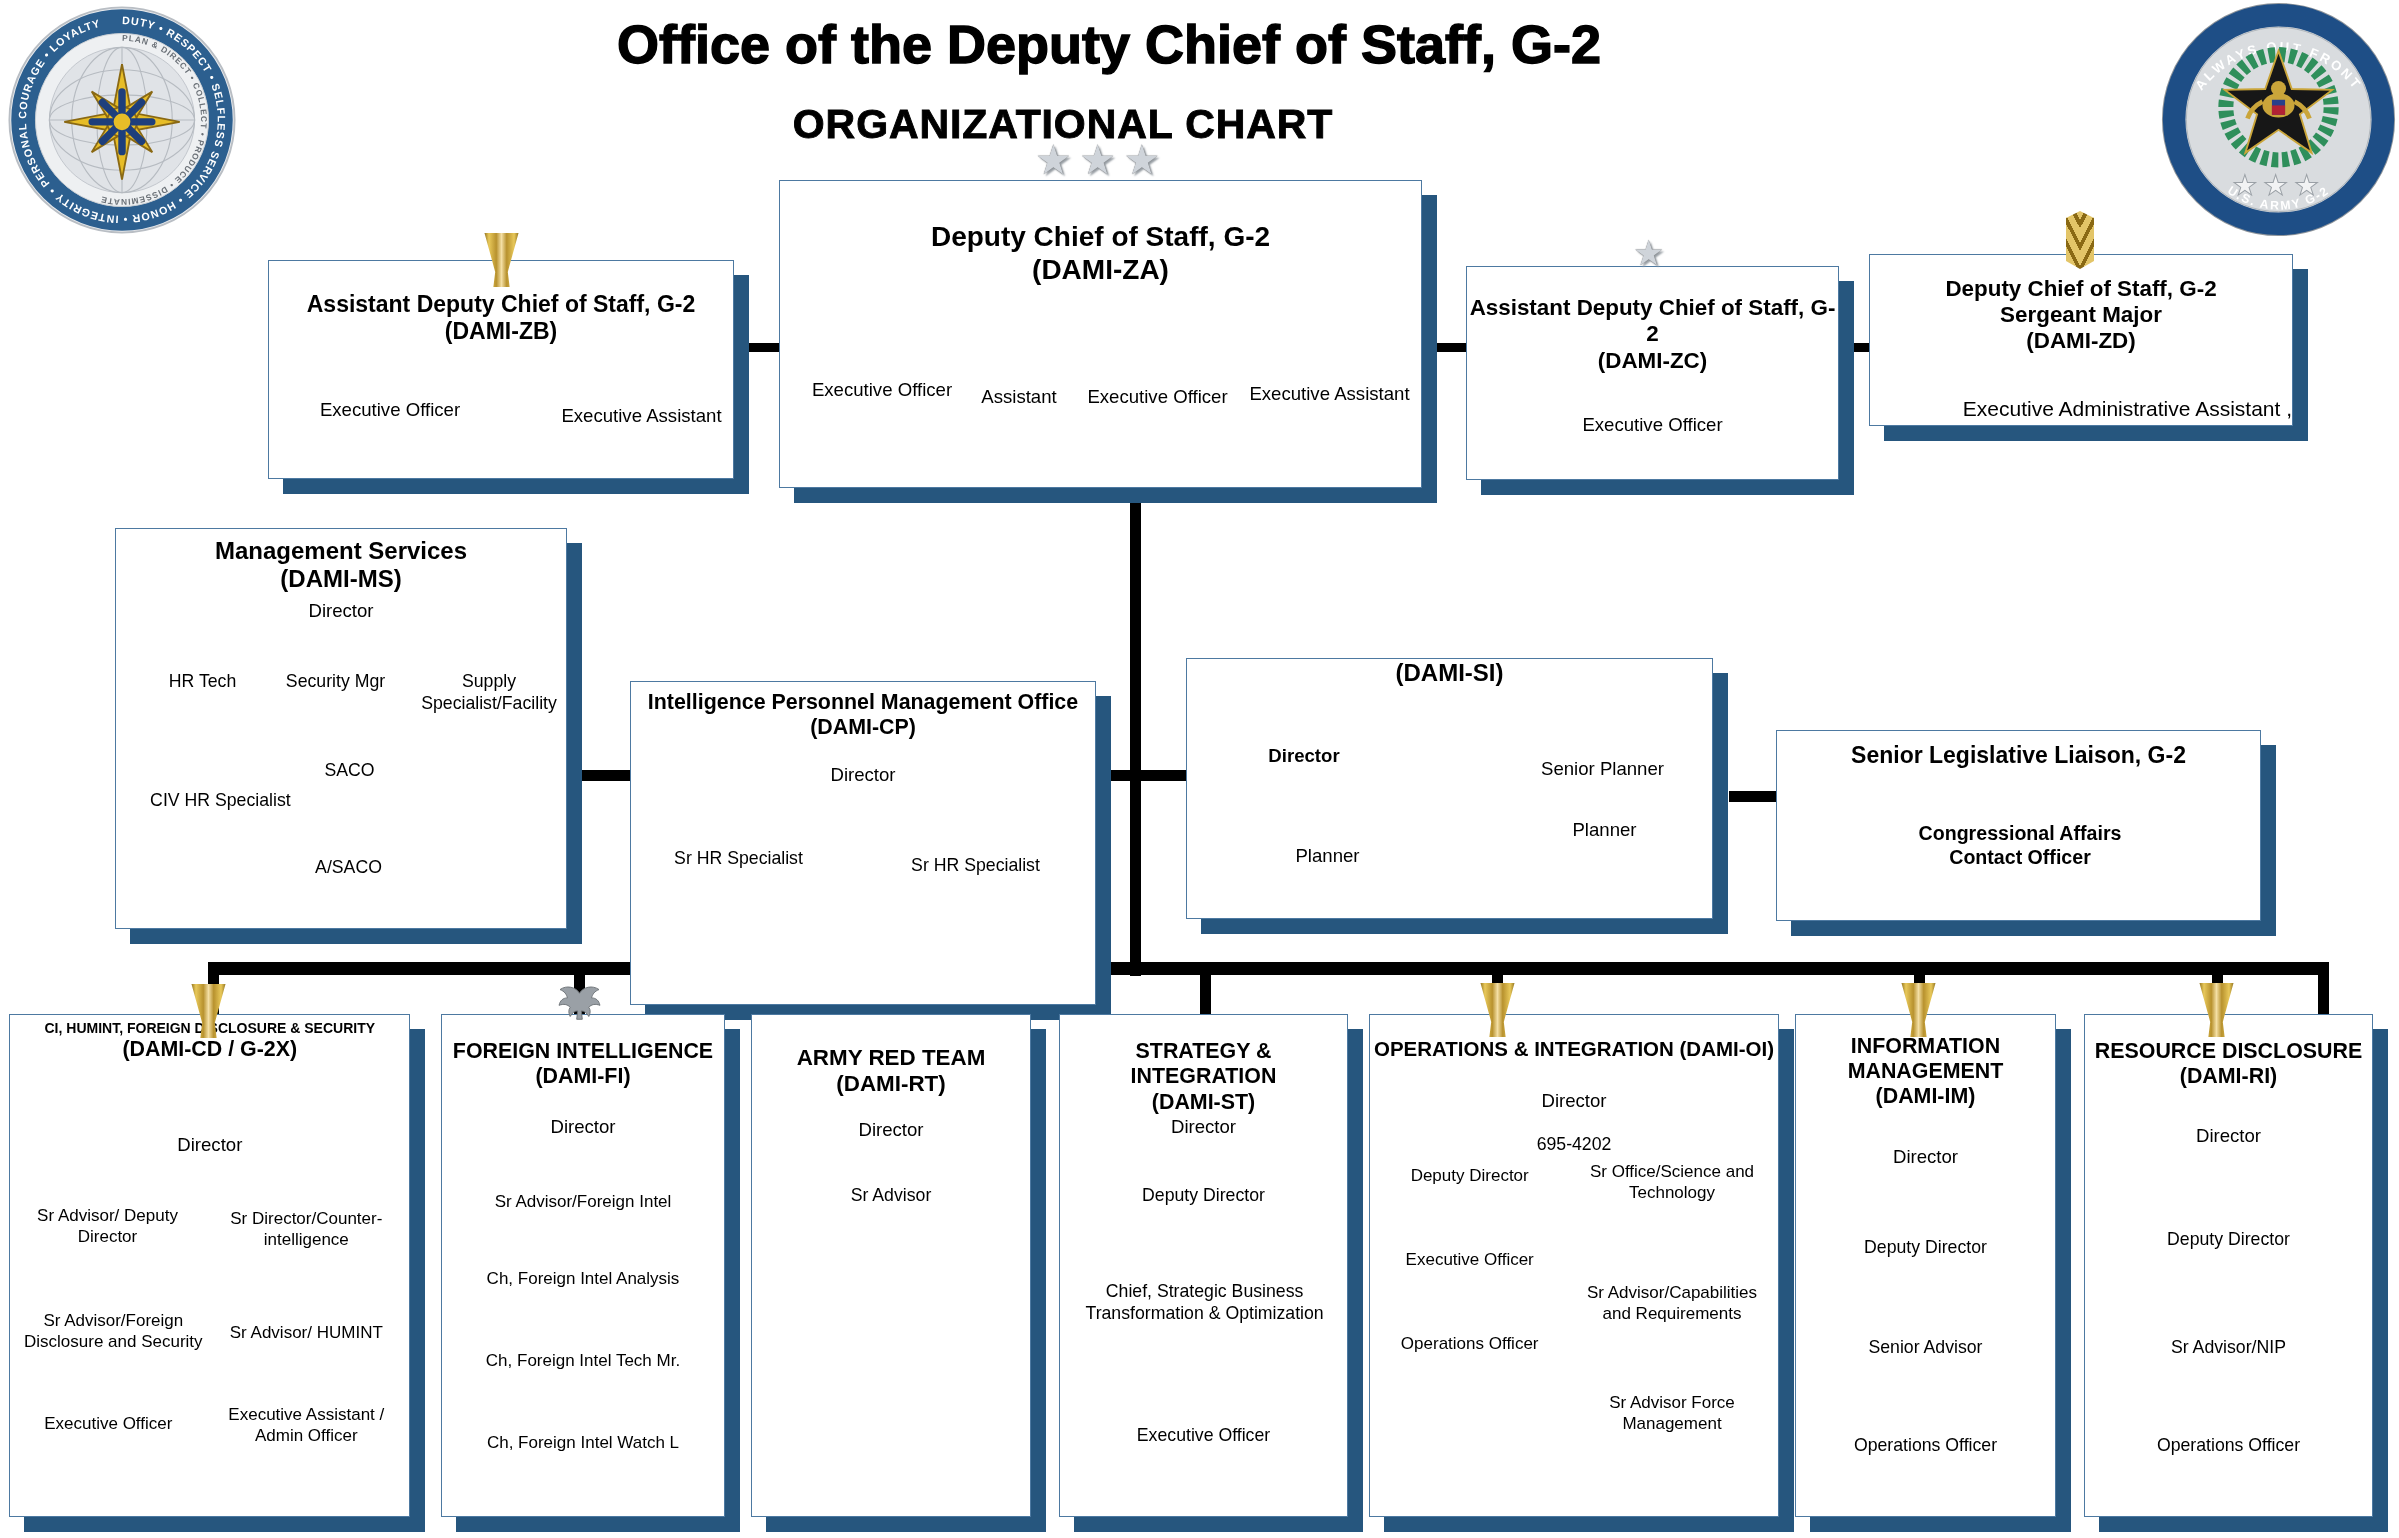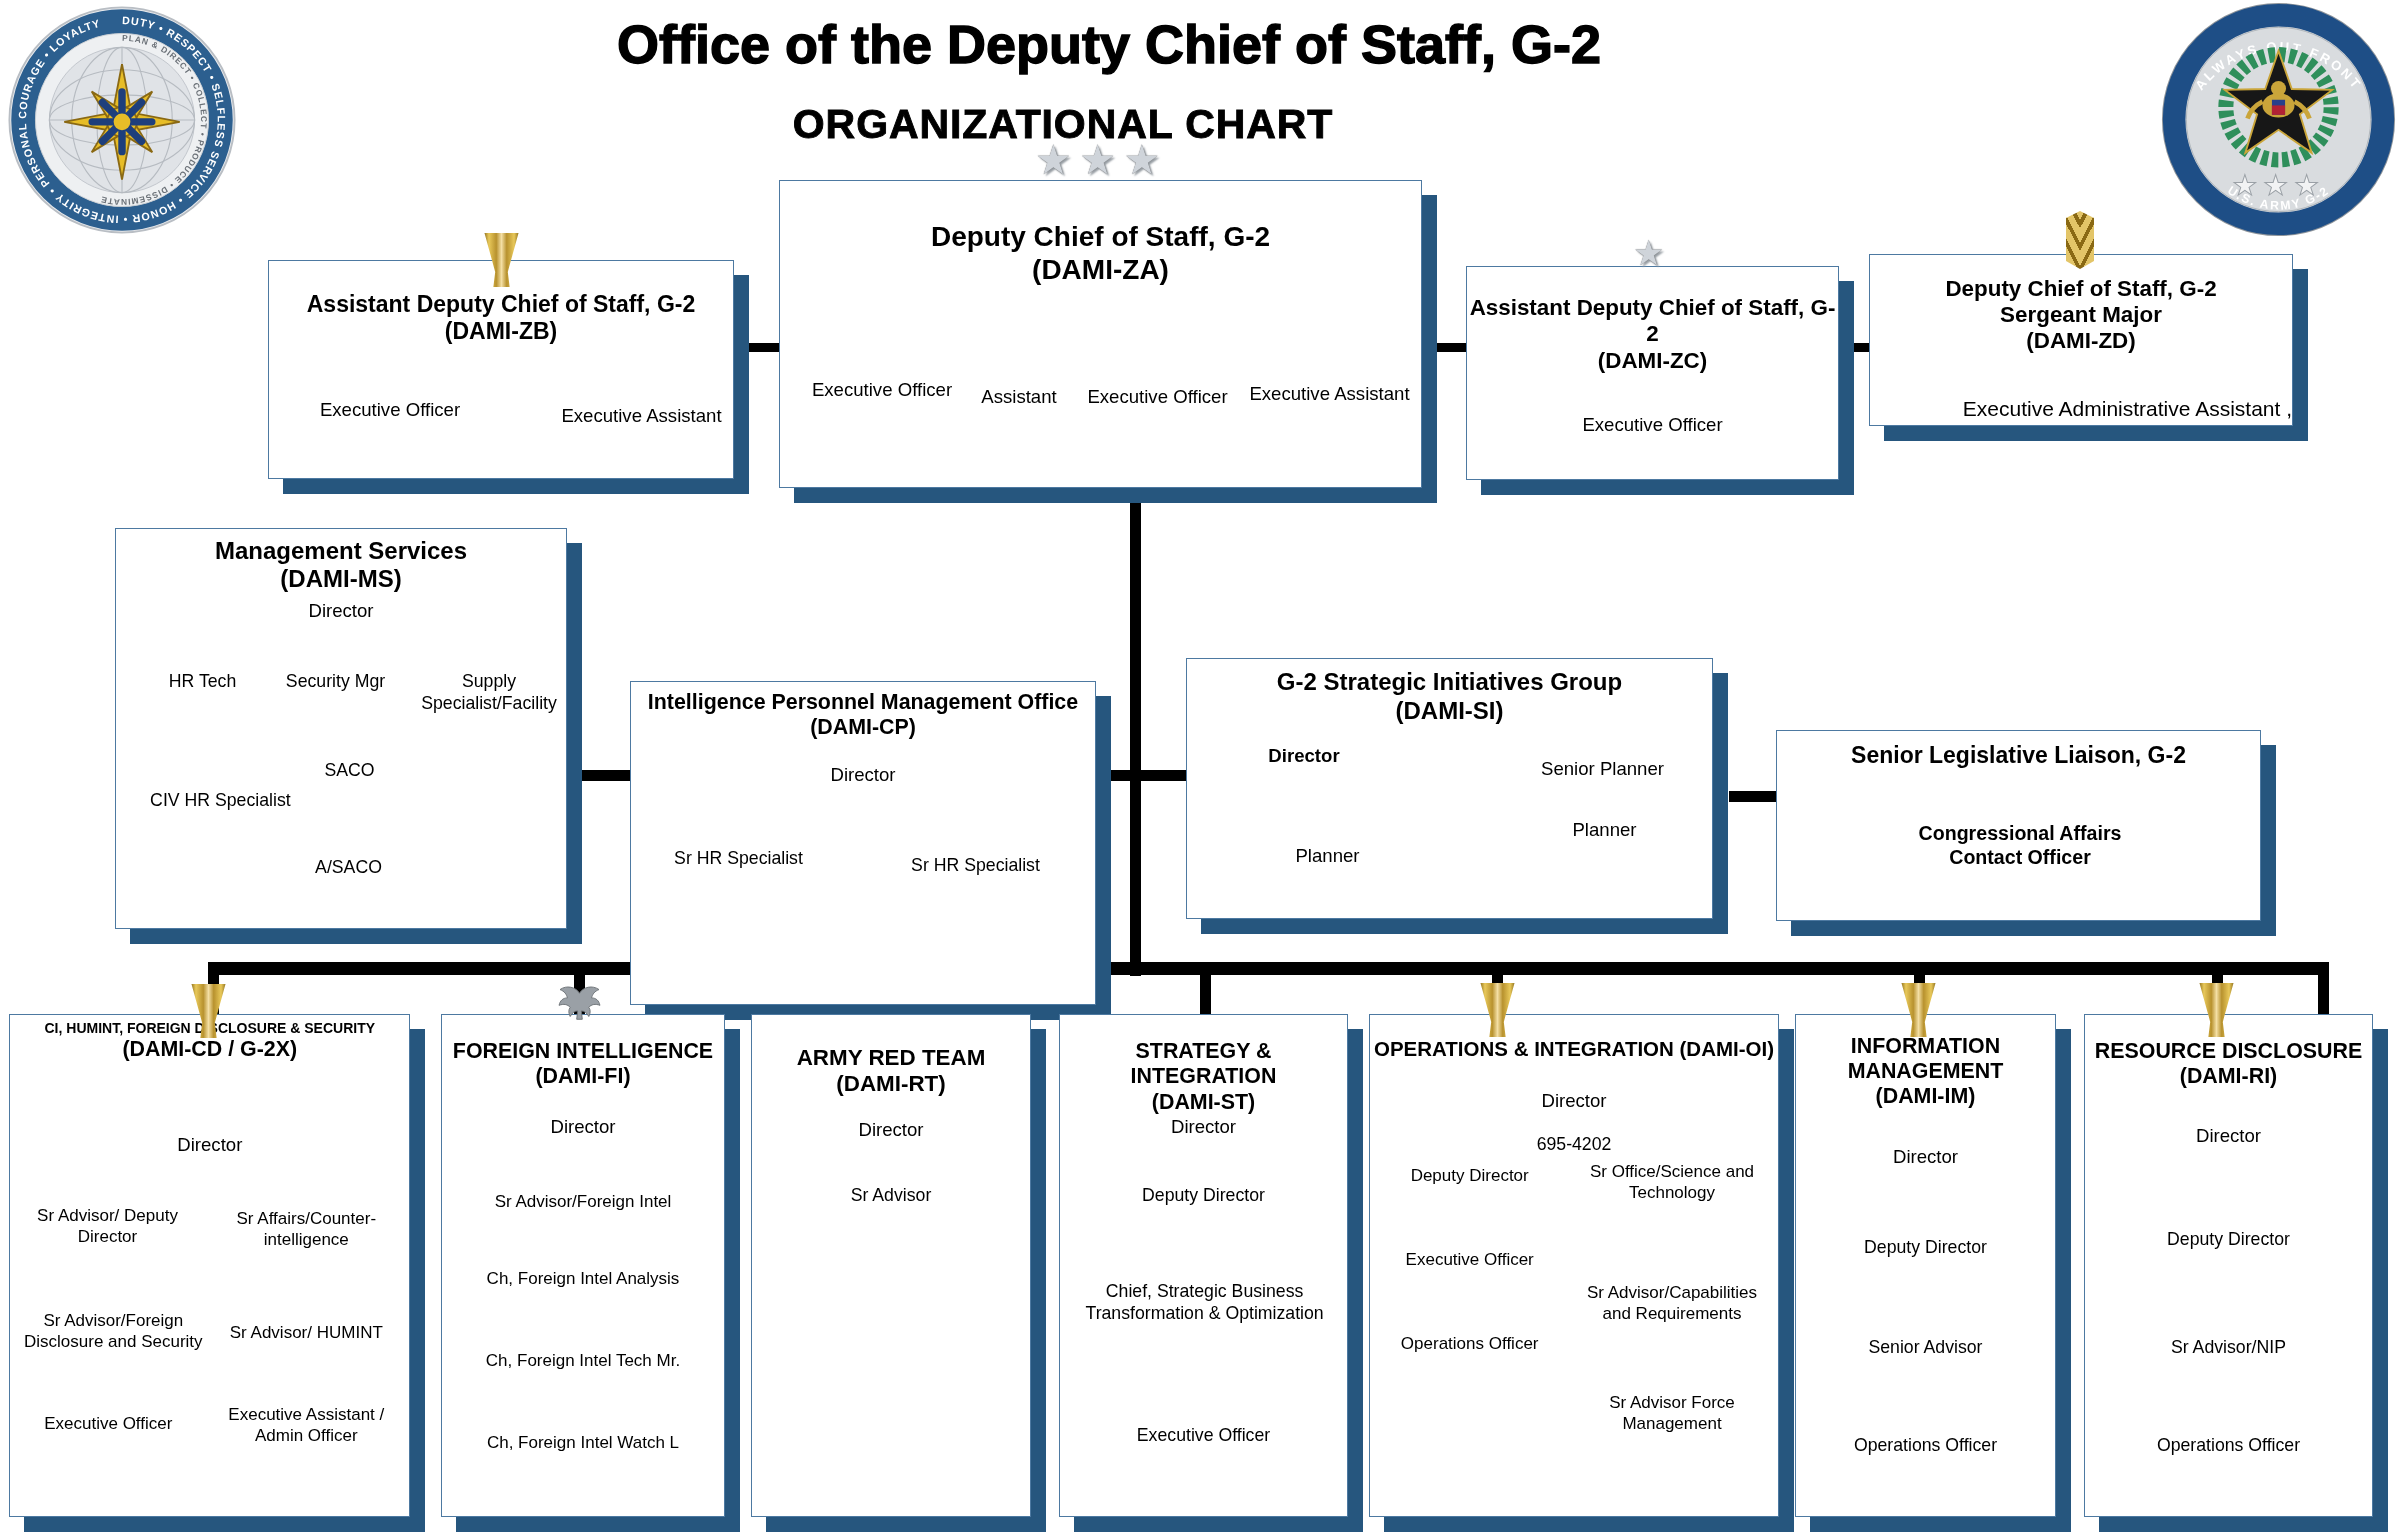--- a/index.html
+++ b/index.html
@@ -159,39 +159,38 @@
 
 <div class="box" style="left:630px;top:681px;width:466px;height:324px;">
   <div class="bt" style="font-size:21.4px;margin-top:7.5px;">Intelligence Personnel Management Office</div>
   <div class="bt" style="font-size:21.4px;">(DAMI-CP)</div>
   <span class="dir" style="top:82px;">Director</span>
   <span class="r" style="left:33px;top:166px;width:149px;">Sr HR Specialist</span>
   <span class="r" style="left:270px;top:173px;width:149px;">Sr HR Specialist</span>
 </div>
 
 <div class="box" style="left:1186px;top:658px;width:527px;height:261px;">
-  <div class="bt" style="font-size:24px;margin-top:9.3px;">G-2 Strategic Initiatives Group</div>
   <div class="bt" style="font-size:24px;">(DAMI-SI)</div>
   <span class="r" style="left:47px;top:86px;width:140px;font-weight:bold;font-size:18.6px;">Director</span>
   <span class="r" style="left:334px;top:99px;width:163px;font-size:18.6px;">Senior Planner</span>
   <span class="r" style="left:350px;top:160px;width:135px;font-size:18.6px;">Planner</span>
   <span class="r" style="left:73px;top:186px;width:135px;font-size:18.6px;">Planner</span>
 </div>
 
 <div class="box" style="left:1776px;top:730px;width:485px;height:191px;">
   <div class="bt" style="font-size:23px;margin-top:11.2px;">Senior Legislative Liaison, G-2</div>
   <span class="r" style="left:103px;top:91px;width:280px;font-weight:bold;font-size:19.6px;">Congressional Affairs Contact Officer</span>
 </div>
 
 <div class="box" style="left:9.3px;top:1014px;width:401px;height:503px;">
   <div class="bt" style="font-size:14px;margin-top:5px;">CI, HUMINT, FOREIGN DISCLOSURE &amp; SECURITY</div>
   <div class="bt" style="font-size:21.4px;">(DAMI-CD / G-2X)</div>
   <span class="dir" style="top:119px;">Director</span>
   <span class="r" style="left:11.2px;top:191px;width:172px;font-size:17px;">Sr Advisor/ Deputy Director</span>
-  <span class="r" style="left:203px;top:194px;width:186px;font-size:17px;">Sr Affairs/Counter-intelligence</span>
+  <span class="r" style="left:203px;top:194px;width:186px;font-size:17px;">Sr Director/Counter-intelligence</span>
   <span class="r" style="left:7.5px;top:296px;width:191px;font-size:17px;">Sr Advisor/Foreign Disclosure and Security</span>
   <span class="r" style="left:203px;top:308px;width:186px;font-size:17px;">Sr Advisor/ HUMINT</span>
   <span class="r" style="left:14px;top:399px;width:168px;font-size:17px;">Executive Officer</span>
   <span class="r" style="left:203px;top:390px;width:186px;font-size:17px;">Executive Assistant / Admin Officer</span>
 </div>
 
 <div class="box" style="left:441px;top:1014px;width:284px;height:503px;">
   <div class="bt" style="font-size:21.4px;margin-top:24px;">FOREIGN INTELLIGENCE</div>
   <div class="bt" style="font-size:21.4px;">(DAMI-FI)</div>
   <span class="dir" style="top:101px;">Director</span>

